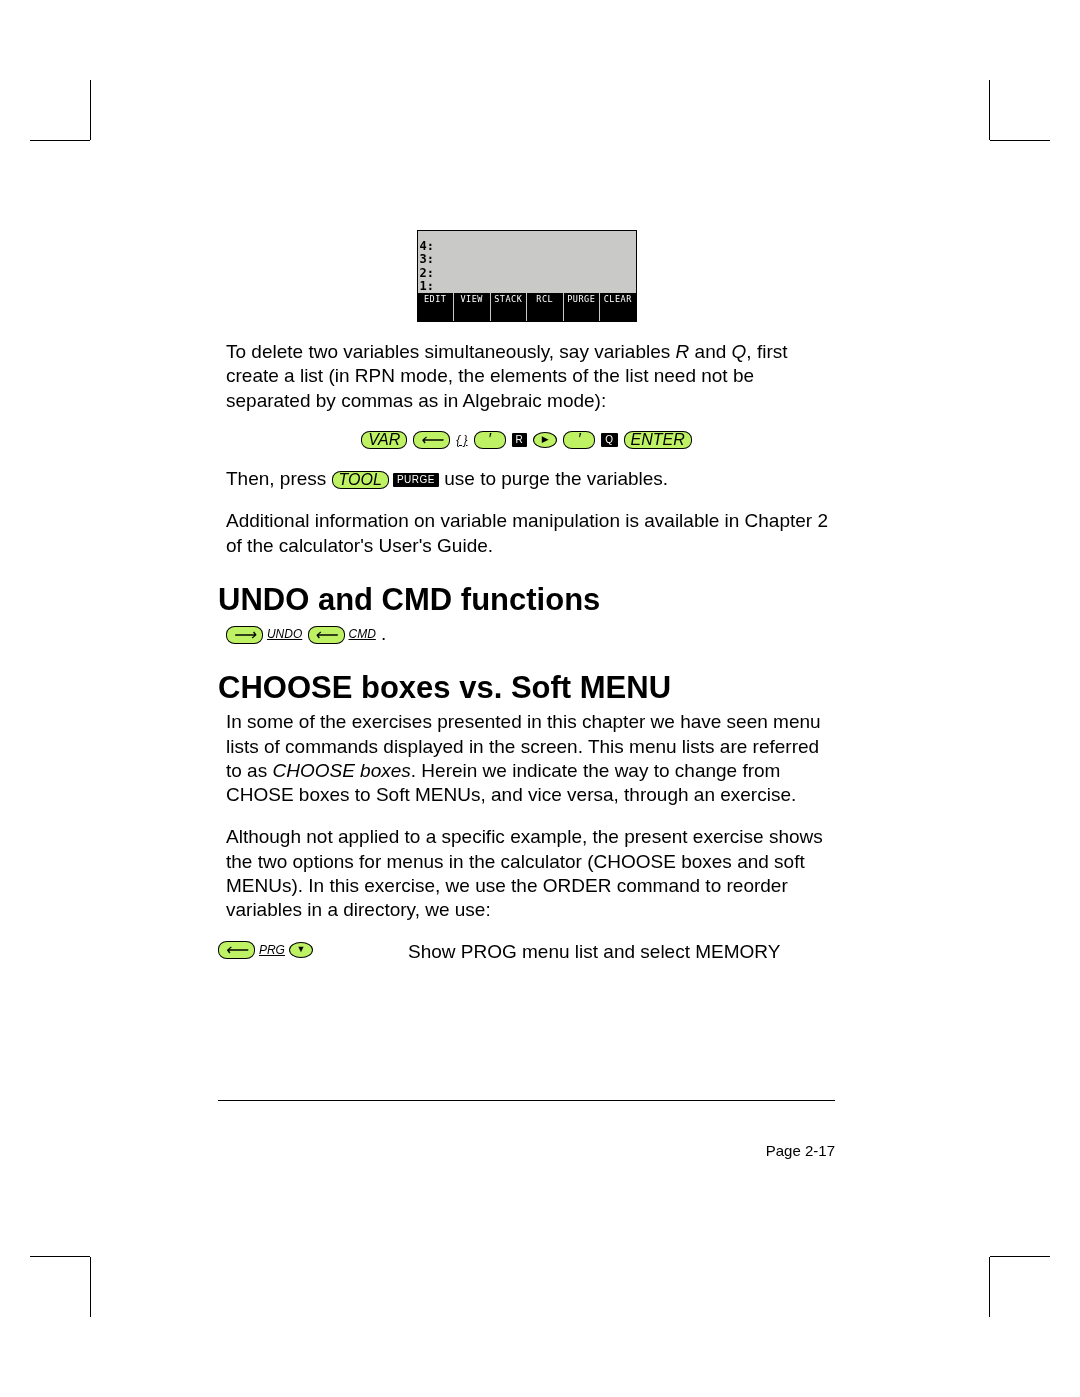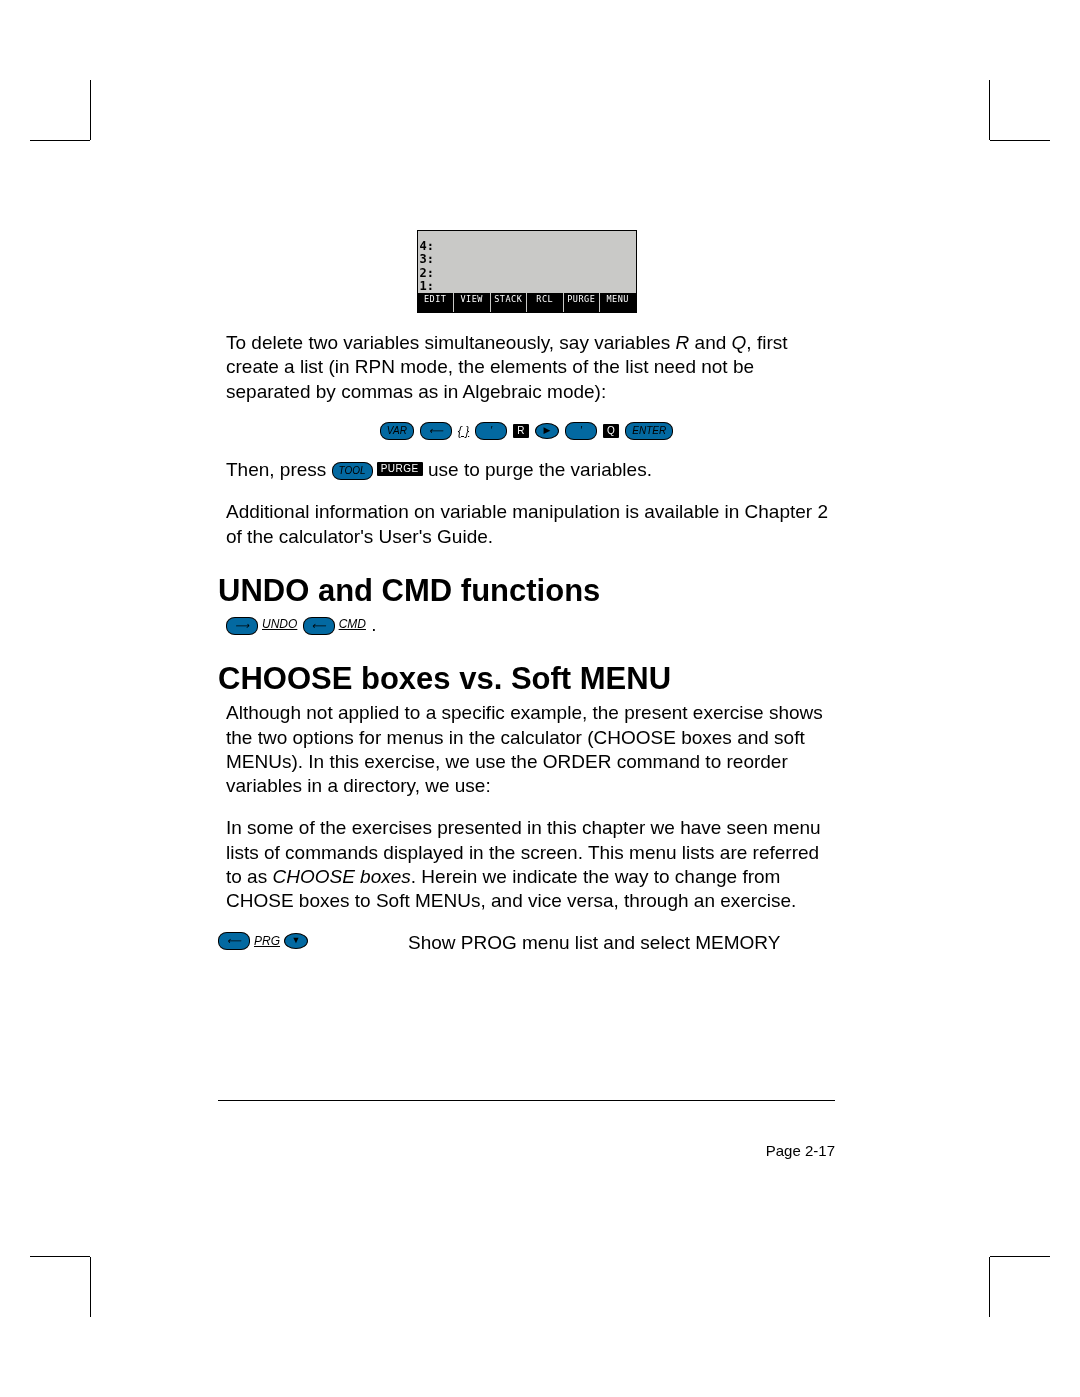--- a/index.html
+++ b/index.html
@@ -75,21 +75,21 @@
     height: 62px;
     display: flex;
     flex-direction: column;
     justify-content: flex-end;
     padding: 0 2px;
     font-weight: bold;
   }
   .calc-stack span { line-height: 1.1; }
   .calc-menu {
     display: flex;
-    height: 19px;
+    height: 28px;
   }
   .calc-menu .mk {
     flex: 1 1 0;
     background: #000;
     color: #fff;
     font-size: 8.5px;
     line-height: 13px;
     text-align: center;
     letter-spacing: .5px;
     border-right: 1px solid #c9c9c7;
@@ -109,25 +109,25 @@
   }
   .key {
     display: inline-flex;
     align-items: center;
     justify-content: center;
     height: 18px;
     min-width: 32px;
     padding: 0 6px;
     border: 1px solid #000;
     border-radius: 9px / 8px;
-    font-size: 10px;
+    font-size: 16px;
     font-style: italic;
     line-height: 1;
     vertical-align: middle;
-    background: #0369a1;
+    background: #bef264;
   }
   .key.oval { border-radius: 50%; min-width: 24px; width: 24px; height: 16px; padding: 0; font-style: normal; }
   .key.arrow-r::after { content: "▶"; font-size: 9px; }
   .key.arrow-d::after { content: "▼"; font-size: 9px; }
   .softk {
     display: inline-block;
     background: #000;
     color: #fff;
     font-size: 10px;
     line-height: 14px;
@@ -136,21 +136,21 @@
     letter-spacing: .5px;
     border-radius: 1px;
     vertical-align: middle;
   }
   .script {
     font-style: italic;
     font-size: 12px;
     text-decoration: underline;
     vertical-align: middle;
   }
-  .inline { display: inline-flex; align-items: flex-start; gap: 4px; vertical-align: middle; }
+  .inline { display: inline-flex; align-items: center; gap: 4px; vertical-align: middle; }
   .step {
     display: flex;
     gap: 60px;
     align-items: flex-start;
     font-size: 19px;
     margin-top: 8px;
   }
   .step .keys { display: flex; gap: 4px; align-items: center; min-width: 130px; }
   em.term { font-style: italic; }
 </style>
@@ -176,21 +176,21 @@
         <span>3:</span>
         <span>2:</span>
         <span>1:</span>
       </div>
       <div class="calc-menu">
         <div class="mk">EDIT</div>
         <div class="mk">VIEW</div>
         <div class="mk">STACK</div>
         <div class="mk">RCL</div>
         <div class="mk">PURGE</div>
-        <div class="mk">MENU</div>
+        <div class="mk">CLEAR</div>
       </div>
     </div>
 
     <p class="p">
       <span>To delete two variables simultaneously, say variables </span><em class="term">R</em><span> and </span><em class="term">Q</em><span>, first create a list (in RPN mode, the elements of the list need not be separated by commas as in Algebraic mode):</span>
     </p>
 
     <div class="krow">
       <span class="key">VAR</span>
       <span class="key">⟵</span>
@@ -221,25 +221,25 @@
         <span class="script">UNDO</span>
       </span>
       <span class="inline">
         <span class="key">⟵</span>
         <span class="script">CMD</span>
       </span>
       <span> .</span>
     </p>
 
     <h2>CHOOSE boxes vs. Soft MENU</h2>
+    <p class="p">
+      <span>In some of the exercises presented in this chapter we have seen menu lists of commands displayed in the screen.  This menu lists are referred to as </span><em class="term">CHOOSE boxes</em><span>.  Herein we indicate the way to change from CHOSE boxes to Soft MENUs, and vice versa, through an exercise.</span>
+    </p>
+
     <p class="p">Although not applied to a specific example, the present exercise shows the two options for menus in the calculator (CHOOSE boxes and soft MENUs).  In this exercise, we use the ORDER command to reorder variables in a directory, we use:</p>
-
-    <p class="p">
-      <span>In some of the exercises presented in this chapter we have seen menu lists of commands displayed in the screen.  This menu lists are referred to as </span><em class="term">CHOOSE boxes</em><span>.  Herein we indicate the way to change from CHOSE boxes to Soft MENUs, and vice versa, through an exercise.</span>
-    </p>
 
     <div class="step">
       <span class="keys">
         <span class="key">⟵</span>
         <span class="script">PRG</span>
         <span class="key oval arrow-d"></span>
       </span>
       <span>Show PROG menu list and select MEMORY</span>
     </div>
 

